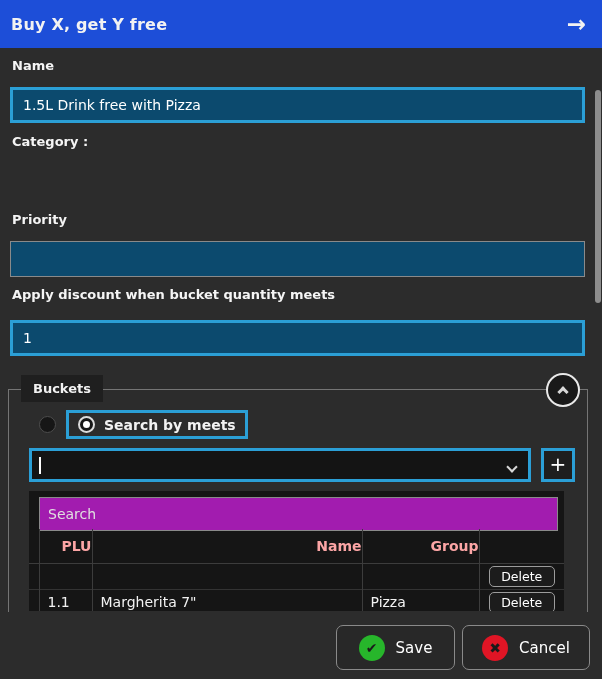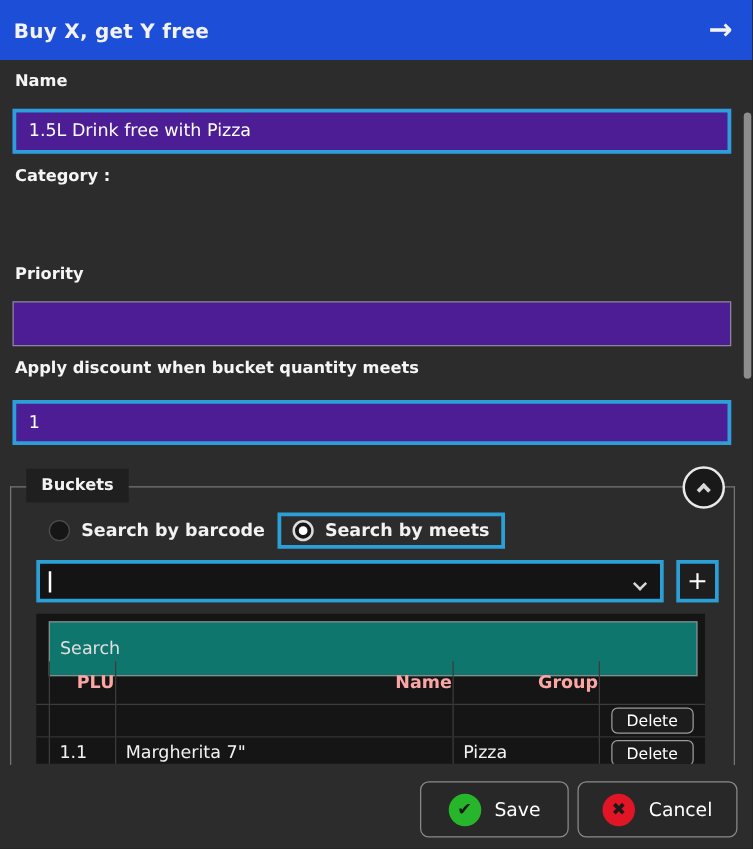--- a/index.html
+++ b/index.html
@@ -6,21 +6,21 @@
   html,body { background:#222; }
   .app { position:relative; width:602px; height:679px; background:#2c2c2c; overflow:hidden; color:#f2f2f2; }
 
   
   .titlebar { position:absolute; left:0; top:0; width:602px; height:48px; background:#1d4ed8; display:flex; align-items:center; justify-content:space-between; padding:0 16px 0 11px; }
   .title { font-size:16px; font-weight:bold; letter-spacing:.2px; }
   .fwd-arrow { font-size:23px; font-weight:bold; line-height:1; cursor:pointer; }
 
   
   .field-label { position:absolute; left:12px; font-size:13px; font-weight:600; color:#f5f5f5; }
-  .tb { position:absolute; left:10px; width:575px; height:36px; background:#4c1d95; color:#fff; font-size:14px; padding:0 10px; outline:none; }
+  .tb { position:absolute; left:10px; width:575px; height:36px; background:#0c4a6e; color:#fff; font-size:14px; padding:0 10px; outline:none; }
   .tb.accent { border:3px solid #2b9fd6; }
   .tb.plain  { border:1px solid #8a8a8a; }
   .selectbox { position:absolute; left:10px; width:575px; height:36px; background:#141414; border:3px solid #2b9fd6; display:flex; align-items:center; padding:0 10px; font-size:14px; cursor:pointer; }
   .chev { width:8px; height:8px; border-style:solid; border-color:#d8d8d8; border-width:0; display:inline-block; }
   .chev.down { border-right-width:2px; border-bottom-width:2px; transform:rotate(45deg); }
   .chev.up   { border-top-width:3px; border-left-width:3px; transform:rotate(45deg); }
   .selectbox .chev.down { position:absolute; right:14px; top:13px; }
 
   
   .fieldset { position:absolute; left:8px; top:389px; width:580px; height:223px; border:1px solid #757575; border-bottom:none; }
@@ -37,21 +37,21 @@
   .radio .dot { width:7px; height:7px; border-radius:50%; background:#fff; }
 
   
   .combo { position:absolute; left:20px; top:58px; width:502px; height:34px; background:#141414; border:3px solid #2b9fd6; display:flex; align-items:center; cursor:text; }
   .combo .text-caret { width:2px; height:17px; background:#fff; margin-left:7px; }
   .combo .chev.down { position:absolute; right:12px; top:12px; }
   .add-btn { position:absolute; left:532px; top:58px; width:34px; height:34px; background:#1e1e1e; border:3px solid #2b9fd6; color:#fff; font-size:20px; line-height:1; cursor:pointer; display:flex; align-items:center; justify-content:center; padding-bottom:3px; }
 
   
   .panel { position:absolute; left:20px; top:101px; width:535px; height:120px; background:#151515; overflow:hidden; }
-  .search-input { position:absolute; left:10px; top:6px; width:519px; height:44px; background:#0f766e; border:1px solid #8a8a8a; color:#eaeaea; font-size:14px; padding:3px 8px; outline:none; }
+  .search-input { position:absolute; left:10px; top:6px; width:519px; height:34px; background:#a21caf; border:1px solid #8a8a8a; color:#eaeaea; font-size:14px; padding:3px 8px; outline:none; }
   .search-input::placeholder { color:#e0e0e0; opacity:1; }
   .grid { position:absolute; left:0; top:38px; width:535px; border-collapse:collapse; table-layout:fixed; }
   .grid col.c0 { width:10px; } .grid col.c1 { width:53px; } .grid col.c2 { width:270px; } .grid col.c3 { width:117px; } .grid col.c4 { width:85px; }
   .grid th, .grid td { border-left:1px solid #3c3c3c; font-size:14px; text-align:left; padding:0 0 0 8px; overflow:hidden; white-space:nowrap; }
   .grid th:first-child, .grid td:first-child { border-left:none; }
   .grid thead tr { height:34px; }
   .grid thead th { font-weight:600; color:#fca5a5; border-bottom:1px solid #3c3c3c;text-align:right; }
   .grid tbody tr { height:26px; border-bottom:1px solid #333; }
   .grid td.action { padding:0; text-align:center;margin-left:26px; }
   .delete-btn { width:66px; height:21px; background:#1c1c1c; border:1px solid #9c9c9c; border-radius:5px; color:#fff; font-size:12.5px; cursor:pointer; }
@@ -89,21 +89,20 @@
 
   <div class="fieldset">
     <span class="legend">Buckets</span>
     <div class="collapse-btn">
       <i class="chev up"></i>
     </div>
 
     <div class="radio-row">
       <label class="radio-option">
         <span class="radio"></span>
-        <span>Search by barcode</span>
       </label>
       <label class="radio-option focused">
         <span class="radio checked">
             <span class="dot"></span>
           </span>
         <span>Search by meets</span>
       </label>
     </div>
 
     <div class="combo">

